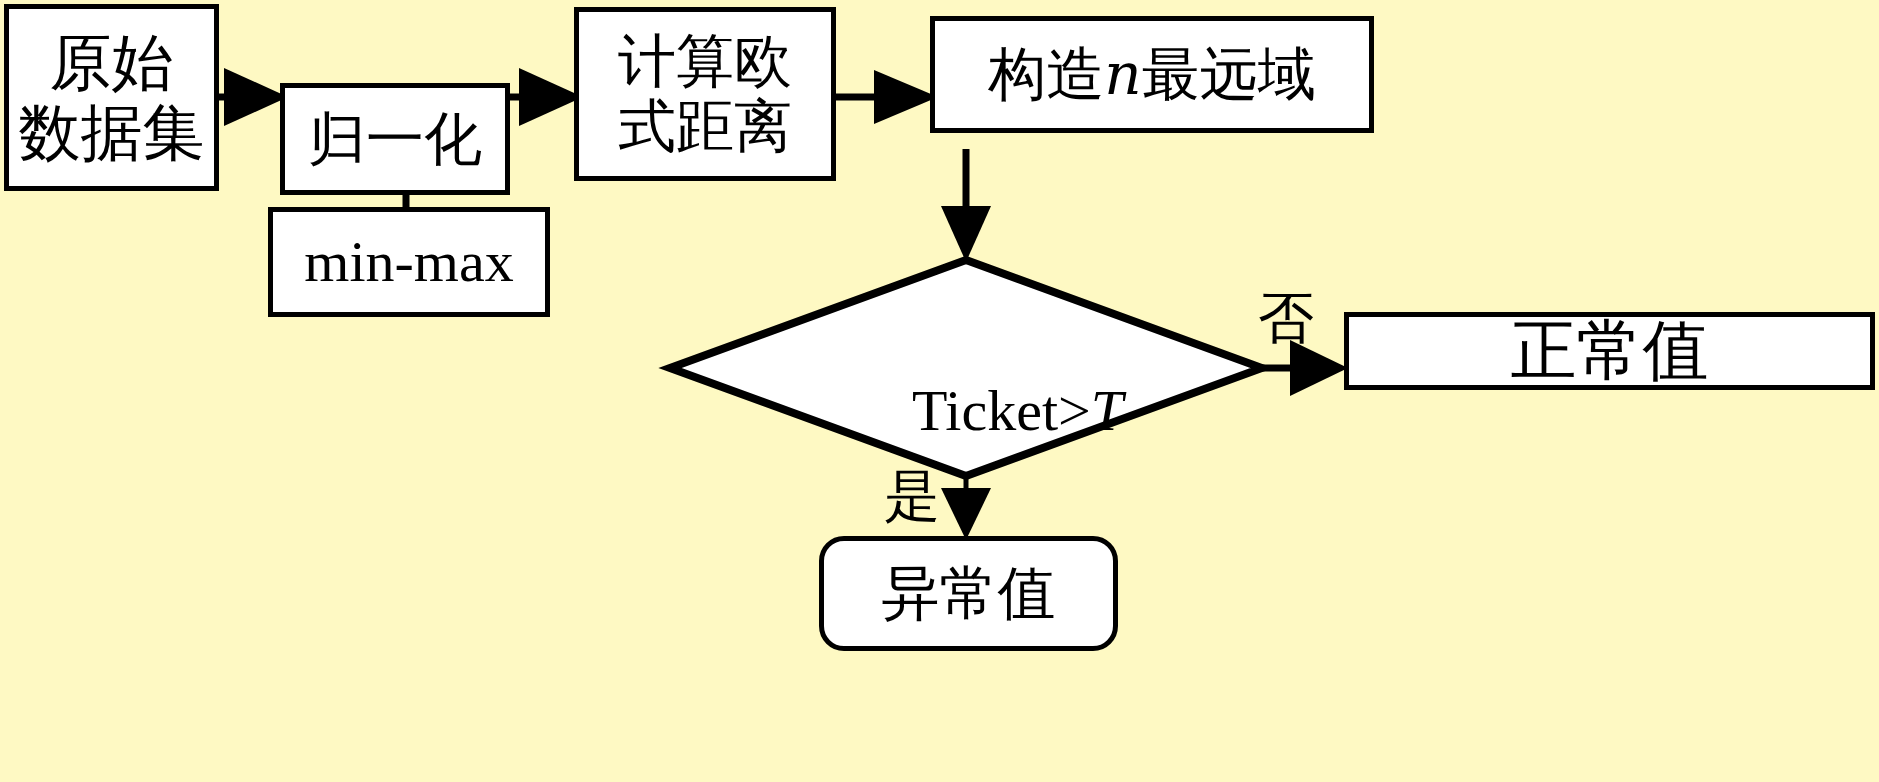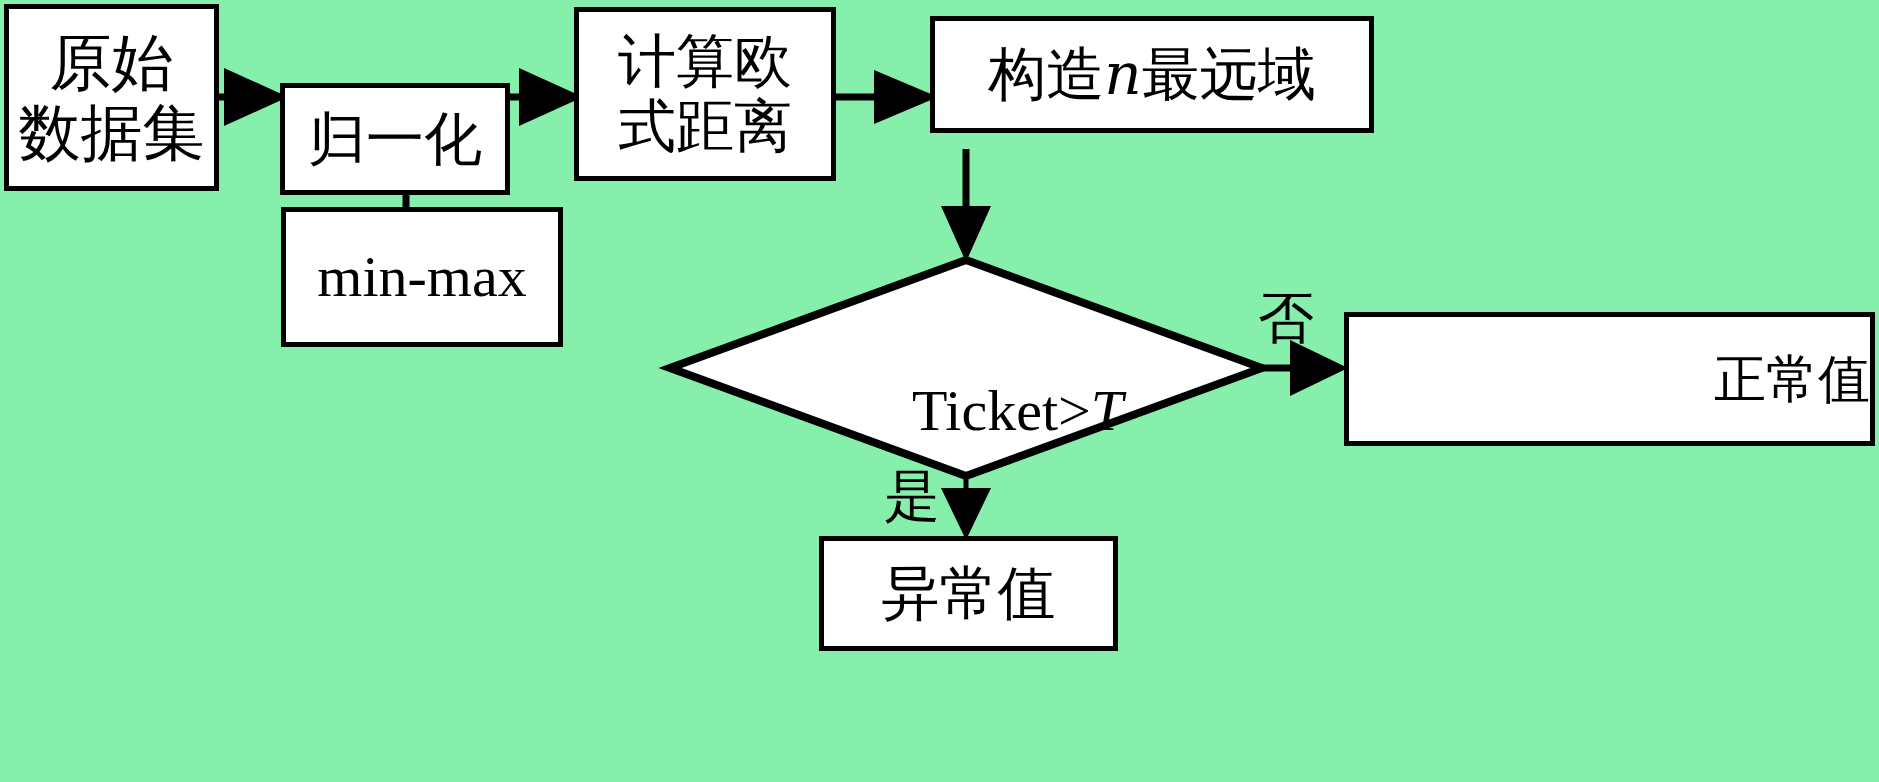--- a/index.html
+++ b/index.html
@@ -7,21 +7,21 @@
     padding: 0;
     background: #ffffff;
   }
   body {
     font-family: "Liberation Serif", "DejaVu Serif", serif;
   }
   #stage {
     position: relative;
     width: 1879px;
     height: 782px;
-    background: #86efac;
+    background: #fef9c3;
     overflow: hidden;
   }
   .svg-layer {
     position: absolute;
     left: 0;
     top: 0;
     width: 1879px;
     height: 782px;
   }
   .node {
@@ -48,40 +48,40 @@
   #node-raw-dataset {
     left: 4px; top: 4px; width: 215px; height: 187px;
     font-size: 62px;
   }
   #node-normalization {
     left: 280px; top: 39px; width: 230px; height: 112px;
     font-size: 58px;
     margin-top: 44px;
   }
   #node-minmax {
-    left: 281px; top: 207px; width: 282px; height: 140px;
+    left: 268px; top: 207px; width: 282px; height: 110px;
     font-size: 58px;
   }
   #node-euclidean {
     left: 574px; top: 7px; width: 262px; height: 174px;
     font-size: 58px;
     text-align: right;
   }
   #node-nfarthest {
     left: 930px; top: 16px; width: 444px; height: 117px;
     font-size: 58px;
   }
   #node-normal-value {
-    left: 1344px; top: 312px; width: 531px; height: 134px;
-    font-size: 52px;
-    justify-content: flex-end;
+    left: 1344px; top: 312px; width: 531px; height: 78px;
+    font-size: 66px;
   }
   #node-abnormal-value {
     left: 819px; top: 536px; width: 299px; height: 115px;
     font-size: 58px;
+    border-radius: 25px;
   }
   
   #decision-label {
     position: absolute;
     left: 668px;
     top: 258px;
     width: 596px;
     height: 220px;
     display: flex;
     align-items: center;

